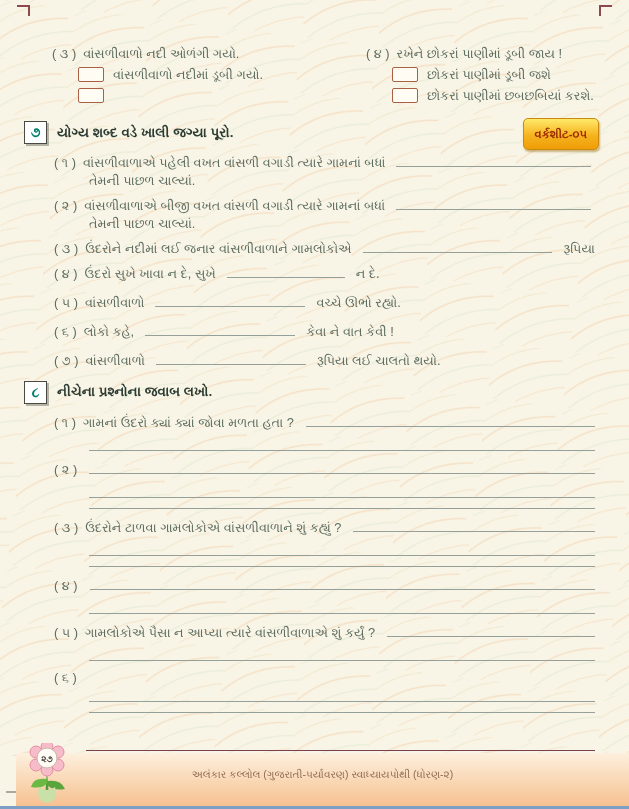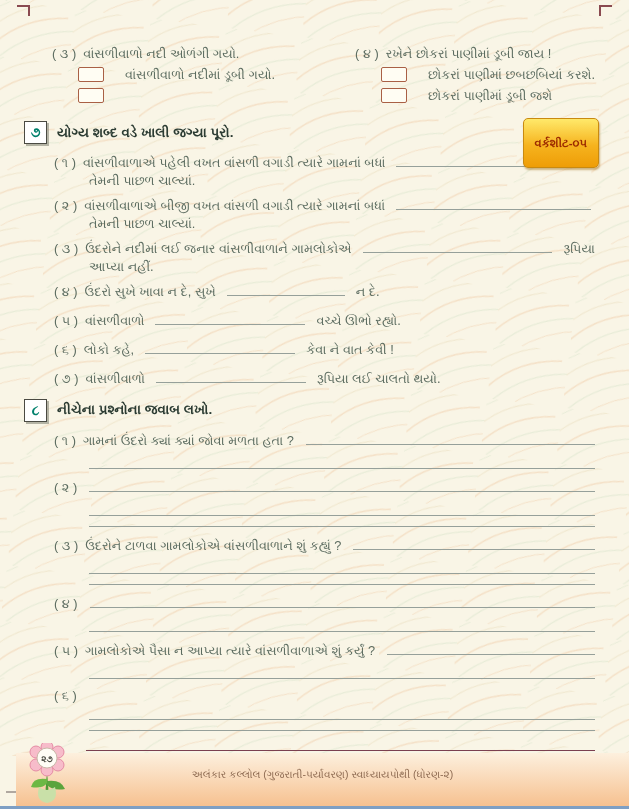--- a/index.html
+++ b/index.html
@@ -17,37 +17,37 @@
   .corner.br{right:6px;bottom:16px;border-bottom:2px solid #b0a8a0;border-left:2px solid #b0a8a0;}
 
   .content{position:relative;padding:46px 34px 0 30px;}
 
   
   .mcq{display:flex;}
   .mcq-col{box-sizing:border-box;}
   .mcq-col.left{width:312px;padding-left:22px;}
   .mcq-col.right{flex:1;padding-left:24px;}
   .mcq-q{display:flex;gap:7px;margin-bottom:4px;white-space:nowrap;}
-  .opt{display:flex;align-items:center;gap:21px;margin:5px 0 5px 26px;white-space:nowrap;}
+  .opt{display:flex;align-items:center;gap:9px;margin:5px 0 5px 26px;white-space:nowrap;}
   .checkbox{width:24px;height:13px;border:1.5px solid #a96045;background:#fffdf3;border-radius:2px;flex:none;}
 
   
   .sec-head{display:flex;align-items:center;gap:10px;margin:12px 0 8px -6px;position:relative;height:24px;}
   .sec-box{
     width:21px;height:21px;background:#ffffff;border:1.5px solid #4a4a42;
     box-shadow:2px 2px 0 rgba(125,125,112,.55);
     color:#00806b;font-weight:bold;font-size:14px;
     display:flex;align-items:center;justify-content:center;flex:none;
   }
   .sec-title{font-weight:bold;color:#2c3c33;font-size:13.5px;white-space:nowrap;}
   .badge{
     position:absolute;right:-4px;top:-3px;
     background:linear-gradient(180deg,#ffe96a,#f6b31e 55%,#ee9d07);
     border:1px solid #c98a10;border-radius:5px;
-    color:#9c2a00;font-weight:bold;font-size:11.5px;padding:17px 11px;
+    color:#9c2a00;font-weight:bold;font-size:11.5px;padding:8px 11px;
     box-shadow:1px 2px 2px rgba(150,100,0,.45);white-space:nowrap;
   }
 
   
   .fi{margin:0 0 7px 24px;}
   .fi-line{display:flex;align-items:baseline;gap:7px;}
   .fi-line.cont{margin:2px 0 0 35px;}
   .fi-num,.fi-text,.fi-tail{white-space:nowrap;}
   .blank{border-bottom:1.2px solid #96a09a;height:13px;flex:none;}
   .blank.grow{flex:1;margin:0 4px;}
@@ -110,25 +110,25 @@
           <span class="checkbox"></span>
         </div>
       </div>
       <div class="mcq-col right">
         <div class="mcq-q">
           <span>( ૪ )</span>
           <span>રખેને છોકરાં પાણીમાં ડૂબી જાય !</span>
         </div>
         <div class="opt">
           <span class="checkbox"></span>
+          <span>છોકરાં પાણીમાં ડૂબી જશે</span>
+        </div>
+        <div class="opt">
+          <span class="checkbox"></span>
           <span>છોકરાં પાણીમાં છબછબિયાં કરશે.</span>
-        </div>
-        <div class="opt">
-          <span class="checkbox"></span>
-          <span>છોકરાં પાણીમાં ડૂબી જશે</span>
         </div>
       </div>
     </div>
 
     <div class="sec-head">
       <span class="sec-box">૭</span>
       <span class="sec-title">યોગ્ય શબ્દ વડે ખાલી જગ્યા પૂરો.</span>
       <span class="badge">વર્કશીટ-૦૫</span>
     </div>
 
@@ -153,23 +153,20 @@
         <span class="fi-text">તેમની પાછળ ચાલ્યાં.</span>
       </div>
     </div>
 
     <div class="fi">
       <div class="fi-line">
         <span class="fi-num">( ૩ )</span>
         <span class="fi-text">ઉંદરોને નદીમાં લઈ જનાર વાંસળીવાળાને ગામલોકોએ</span>
         <span class="blank grow"></span>
         <span class="fi-tail">રૂપિયા</span>
-      </div>
-      <div class="fi-line cont">
-        <span class="fi-text">આપ્યા નહીં.</span>
       </div>
     </div>
 
     <div class="fi sp">
       <div class="fi-line">
         <span class="fi-num">( ૪ )</span>
         <span class="fi-text">ઉંદરો સુખે ખાવા ન દે, સુખે</span>
         <span class="blank w118"></span>
         <span class="fi-tail">ન દે.</span>
       </div>

